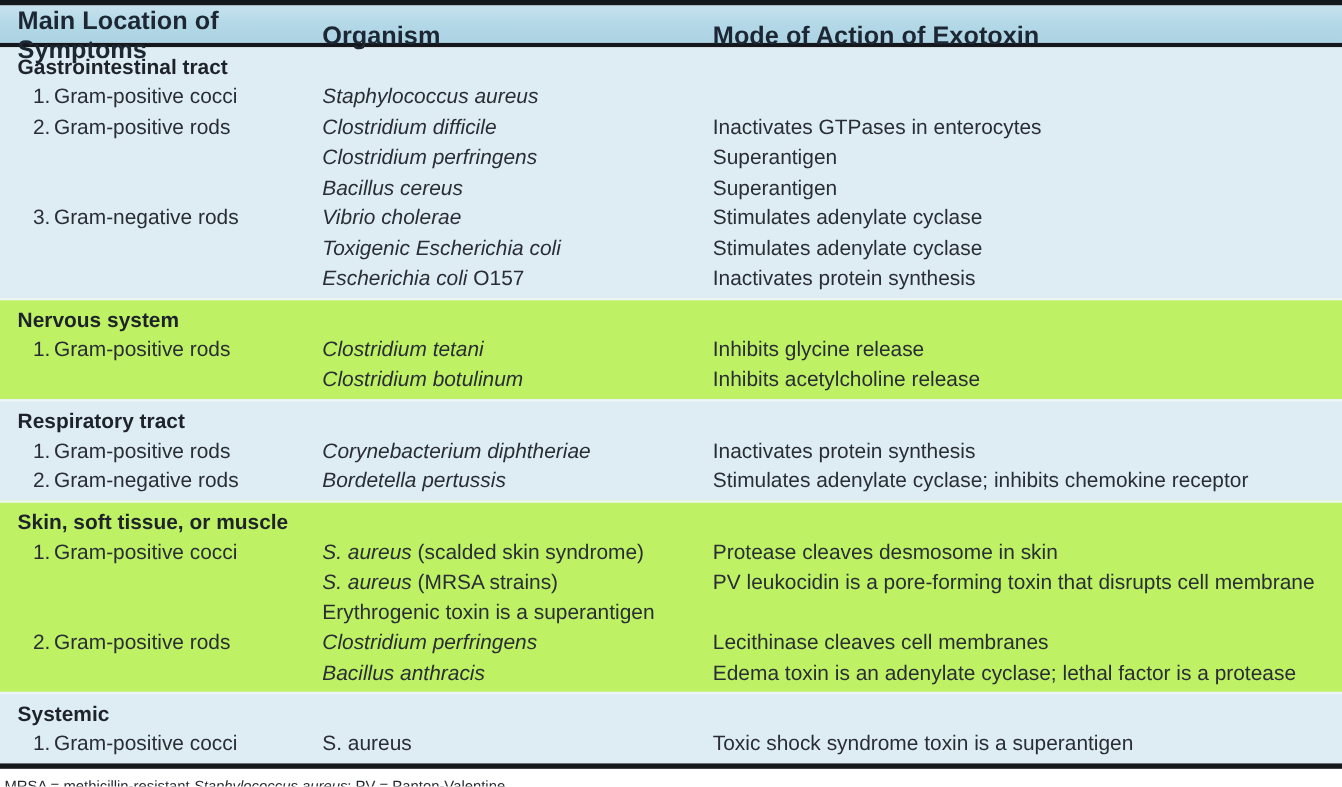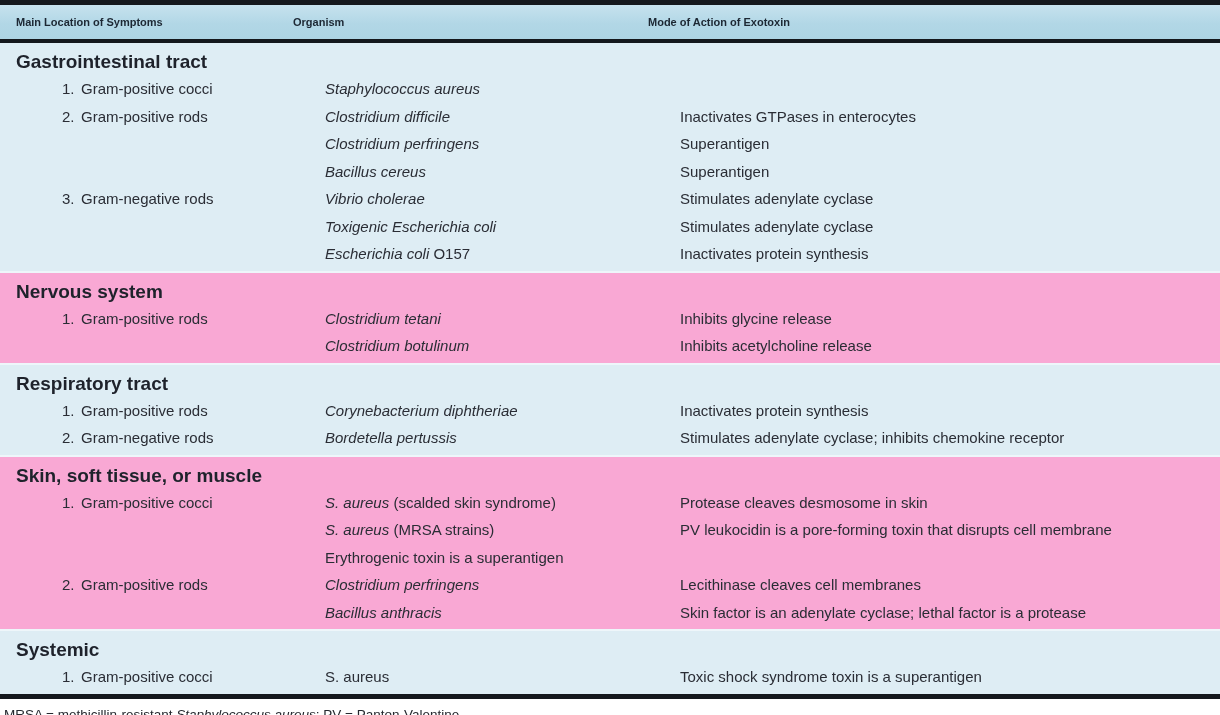--- a/index.html
+++ b/index.html
@@ -16,46 +16,45 @@
   .bar-thick { height:5px; background:#14181d; }
   .bar-mid   { height:4px; background:#14181d; }
 
   .header-row {
     height:34px;
     background:linear-gradient(180deg,#c6e2ee 0%,#b2d7e6 55%,#add4e4 100%);
     display:grid;
     grid-template-columns:293px 355px 1fr;
     align-items:center;
     font-weight:bold;
-    font-size:11px;
+    font-size:23px;
     color:#1c2733;
   }
   .header-row .h-cell { padding-left:0; }
   .header-row .h-cell:first-child { padding-left:16px; }
 
   .section { padding-top:5px; padding-bottom:3px; }
   .section.light { background:#deedf4; }
-  .section.dark  { background:#f9a8d4; }
+  .section.dark  { background:#bef264; }
   .section + .section { border-top:2px solid #eef6fa; }
 
   .section-title {
     height:27px;
     line-height:27px;
     padding-left:16px;
     font-weight:bold;
     font-size:19px;
     color:#1e222b;
   }
   .t-row {
     display:grid;
     grid-template-columns:293px 355px 1fr;
     height:27.5px;
     line-height:27.5px;
-    font-size:15px;
-    padding-left:32px;
+    font-size:19px;
   }
   .loc-cell { white-space:nowrap; }
   .loc-num {
     display:inline-block;
     margin-left:30px;
     width:19px;
   }
   .org-cell em, .footnote em { font-style:italic; }
   .org-cell, .action-cell { white-space:nowrap; }
 
@@ -164,21 +163,21 @@
           <div class="action-cell">Erythrogenic toxin is a superantigen</div>
         </div>
         <div class="t-row">
           <div class="loc-cell"><span class="loc-num">2.</span><span>Gram-positive rods</span></div>
           <div class="org-cell"><em>Clostridium perfringens</em></div>
           <div class="action-cell">Lecithinase cleaves cell membranes</div>
         </div>
         <div class="t-row">
           <div class="loc-cell"></div>
           <div class="org-cell"><em>Bacillus anthracis</em></div>
-          <div class="action-cell">Skin factor is an adenylate cyclase; lethal factor is a protease</div>
+          <div class="action-cell">Edema toxin is an adenylate cyclase; lethal factor is a protease</div>
         </div>
       </div>
       <div class="section light">
         <div class="section-title">Systemic</div>
         <div class="t-row">
           <div class="loc-cell"><span class="loc-num">1.</span><span>Gram-positive cocci</span></div>
           <div class="org-cell"><span>S. aureus</span></div>
           <div class="action-cell">Toxic shock syndrome toxin is a superantigen</div>
         </div>
       </div>

